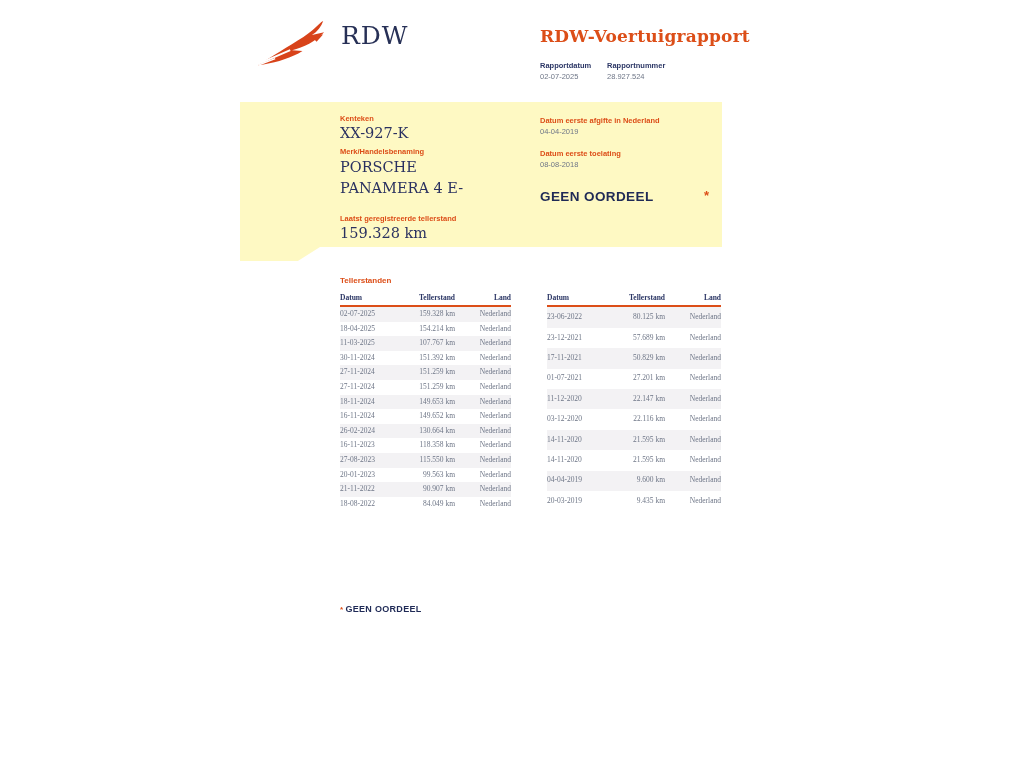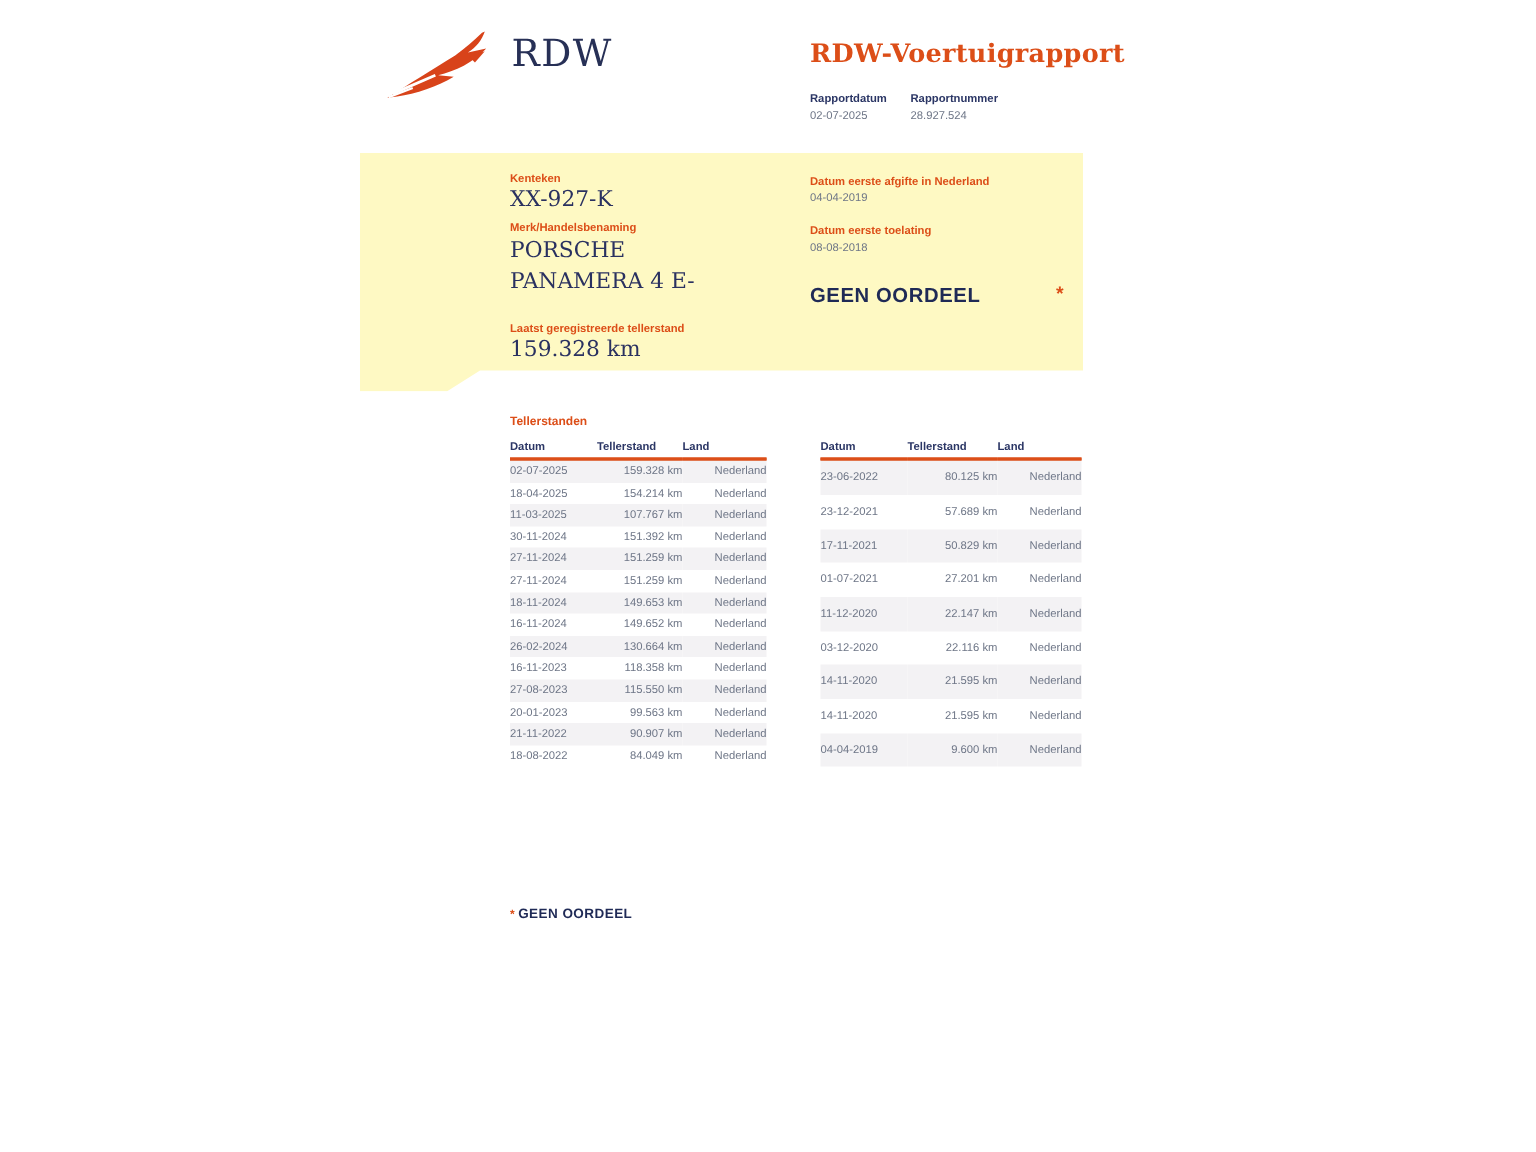--- a/index.html
+++ b/index.html
@@ -31,24 +31,24 @@
   .field-value-2l{font-family:"DejaVu Serif",serif;font-size:14.5px;color:#2A3160;line-height:21px;}
   .field-value-sm{font-size:7.5px;color:#6E7687;line-height:12px;}
   .mb3{margin-bottom:3px;} .mb10{margin-bottom:10px;} .mb14{margin-bottom:14px;} .mb18{margin-bottom:18px;}
   .oordeel{font-size:13.5px;font-weight:bold;color:#1F2A56;letter-spacing:.4px;}
   .box-asterisk{position:absolute;right:13px;top:86px;font-size:13px;font-weight:bold;color:#DC4E18;}
 
   
   .teller{position:absolute;left:340px;top:276px;}
   .teller-title{margin:0 0 6px 0;font-size:8px;font-weight:bold;color:#DC4E18;}
   .tables-row{display:flex;gap:36px;}
-  table.odo{border-collapse:collapse;table-layout:fixed;}
+  table.odo{border-collapse:collapse;table-layout:fixed;font-family:Liberation Serif, serif;}
   table.odo th{font-size:7.5px;font-weight:bold;color:#2B3665;text-align:left;
                padding:2px 0 3px 0;border-bottom:2px solid #DC4E18;}
-  table.odo th.c1,table.odo th.c2{text-align:left;}
+  table.odo th.c1,table.odo th.c2{text-align:right;}
   table.odo td{font-size:7.5px;color:#6E7687;line-height:14.6px;height:14.6px;padding:0;
                white-space:nowrap;}
   table.odo td.c1,table.odo td.c2{text-align:right;}
   table.odo tbody tr:nth-child(odd) td{background:#F3F2F4;}
   table.odo col.w0{width:58px;} table.odo col.w1{width:57px;} table.odo col.w2{width:56px;}
   table.odo.right col.w1{width:60px;}
 
   
   .footnote{position:absolute;left:340px;top:604px;width:398px;}
   .footnote-title{font-size:9px;font-weight:bold;color:#1F2A56;letter-spacing:.3px;}
@@ -254,20 +254,25 @@
               <td class="c2">Nederland</td>
             </tr>
             <tr>
               <td class="c0">14-11-2020</td>
               <td class="c1">21.595 km</td>
               <td class="c2">Nederland</td>
             </tr>
             <tr>
               <td class="c0">04-04-2019</td>
               <td class="c1">9.600 km</td>
+              <td class="c2">Nederland</td>
+            </tr>
+            <tr>
+              <td class="c0">20-03-2019</td>
+              <td class="c1">9.435 km</td>
               <td class="c2">Nederland</td>
             </tr>
           </tbody>
       </table>
     </div>
   </section>
 
   <section class="footnote">
     <div class="footnote-title"><span class="footnote-marker">*</span><span>GEEN OORDEEL</span></div>
   </section>

